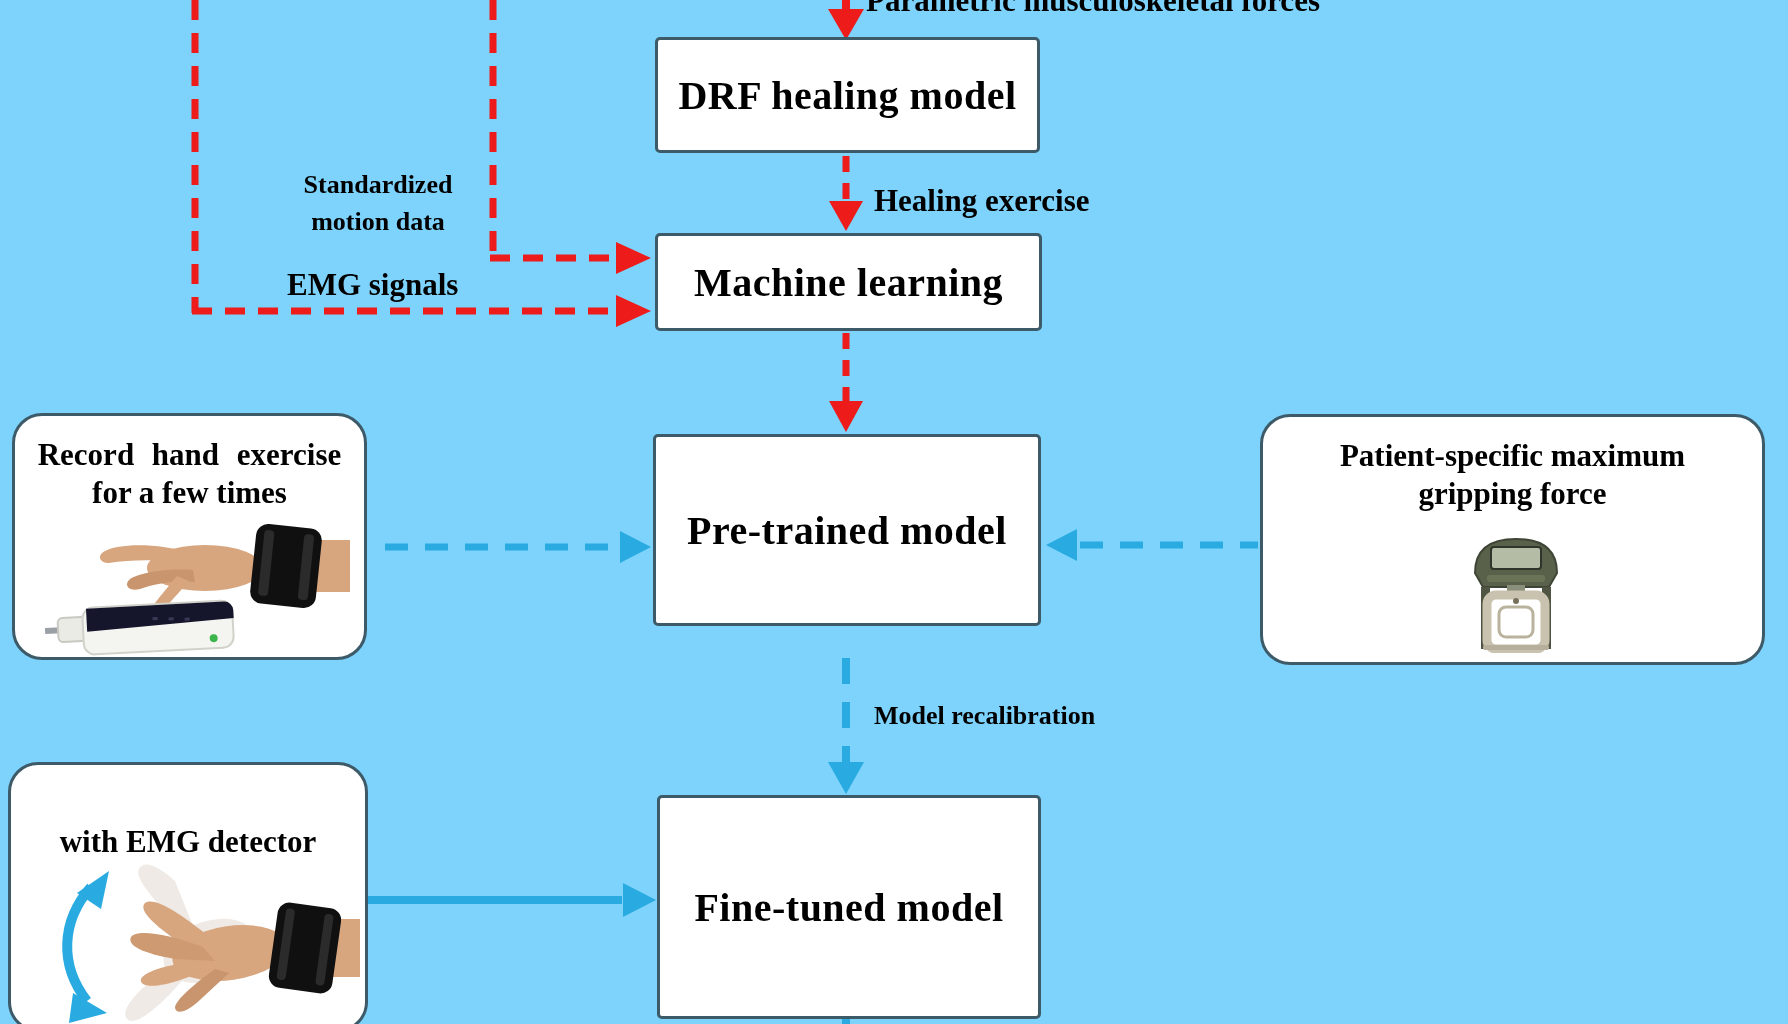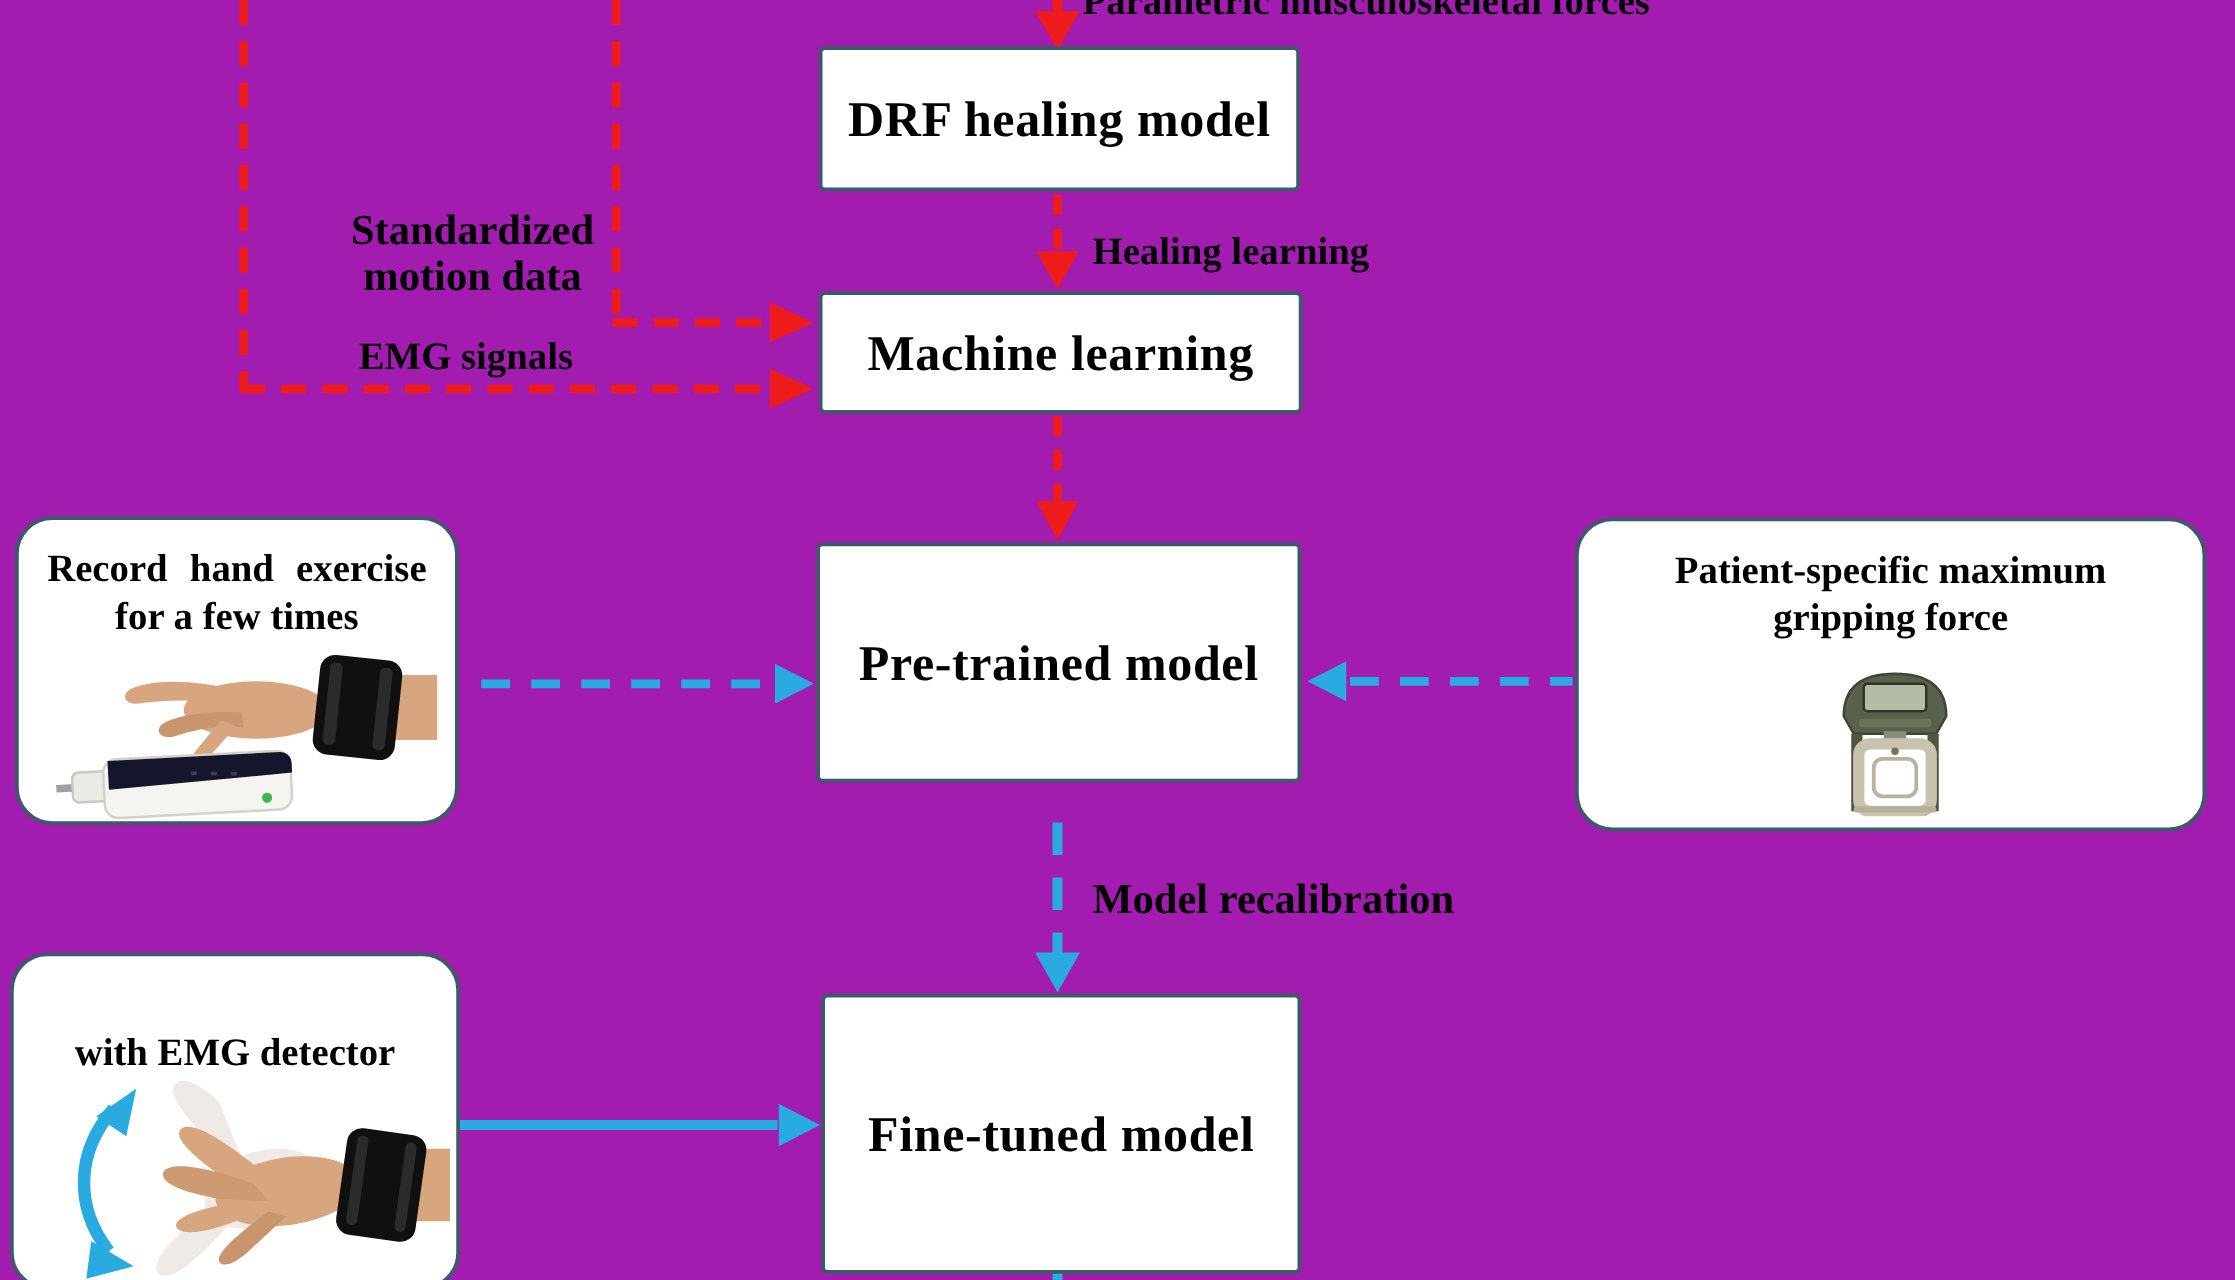--- a/index.html
+++ b/index.html
@@ -1,34 +1,34 @@
 <!DOCTYPE html>
 <html><head>
 <meta charset="utf-8">
 <style>
   html,body{margin:0;padding:0;background:#ffffff;}
   #canvas{
-    position:relative;width:1788px;height:1024px;background:#a21caf;
+    position:relative;width:1788px;height:1024px;background:#7dd3fc;
     overflow:hidden;font-family:"Liberation Serif","DejaVu Serif",serif;color:#000;
   }
   .abs{position:absolute;}
   svg.overlay{position:absolute;left:0;top:0;width:1788px;height:1024px;pointer-events:none;}
   .node{
     position:absolute;background:#fff;border:3px solid #3D5A68;border-radius:5px;
     display:flex;align-items:center;justify-content:center;box-sizing:border-box;
   }
   .node-label{font-weight:bold;font-size:40px;letter-spacing:.5px;}
   .pic-node{
     position:absolute;background:#fff;border:3px solid #3D5A68;border-radius:30px;
     box-sizing:border-box;text-align:center;
   }
   .pic-title{font-weight:bold;font-size:31px;line-height:38px;padding-top:20px;}
   .wide-words{word-spacing:10px;}
   .edge-label{position:absolute;font-weight:bold;font-size:31px;white-space:nowrap;}
-  .edge-label.small{font-size:34px;font-family:Liberation Serif, serif;}
+  .edge-label.small{font-size:26px;font-family:Liberation Serif, serif;}
   .center-text{text-align:center;}
 </style>
 </head>
 <body>
 
 <div id="canvas">
 
   <svg class="overlay">
 
     <g>
@@ -78,21 +78,21 @@
       <polygon points="623,883 623,917 656,900" fill="#29ABE2"></polygon>
     </g>
 
     <g>
       <line x1="846" y1="1008" x2="846" y2="1024" stroke="#29ABE2" stroke-width="8"></line>
     </g>
   </svg>
 
   <div class="edge-label" style="left:866px;top:-17px;">Parametric musculoskeletal forces</div>
 
-  <div class="edge-label" style="left:874px;top:183px;">Healing learning</div>
+  <div class="edge-label" style="left:874px;top:183px;">Healing exercise</div>
 
   <div class="edge-label small center-text" style="left:258px;top:166px;width:240px;line-height:37px;">
     <span>Standardized</span><br>
     <span>motion data</span>
   </div>
 
   <div class="edge-label" style="left:287px;top:267px;">EMG signals</div>
 
   <div class="edge-label small" style="left:874px;top:701px;">Model recalibration</div>
 

